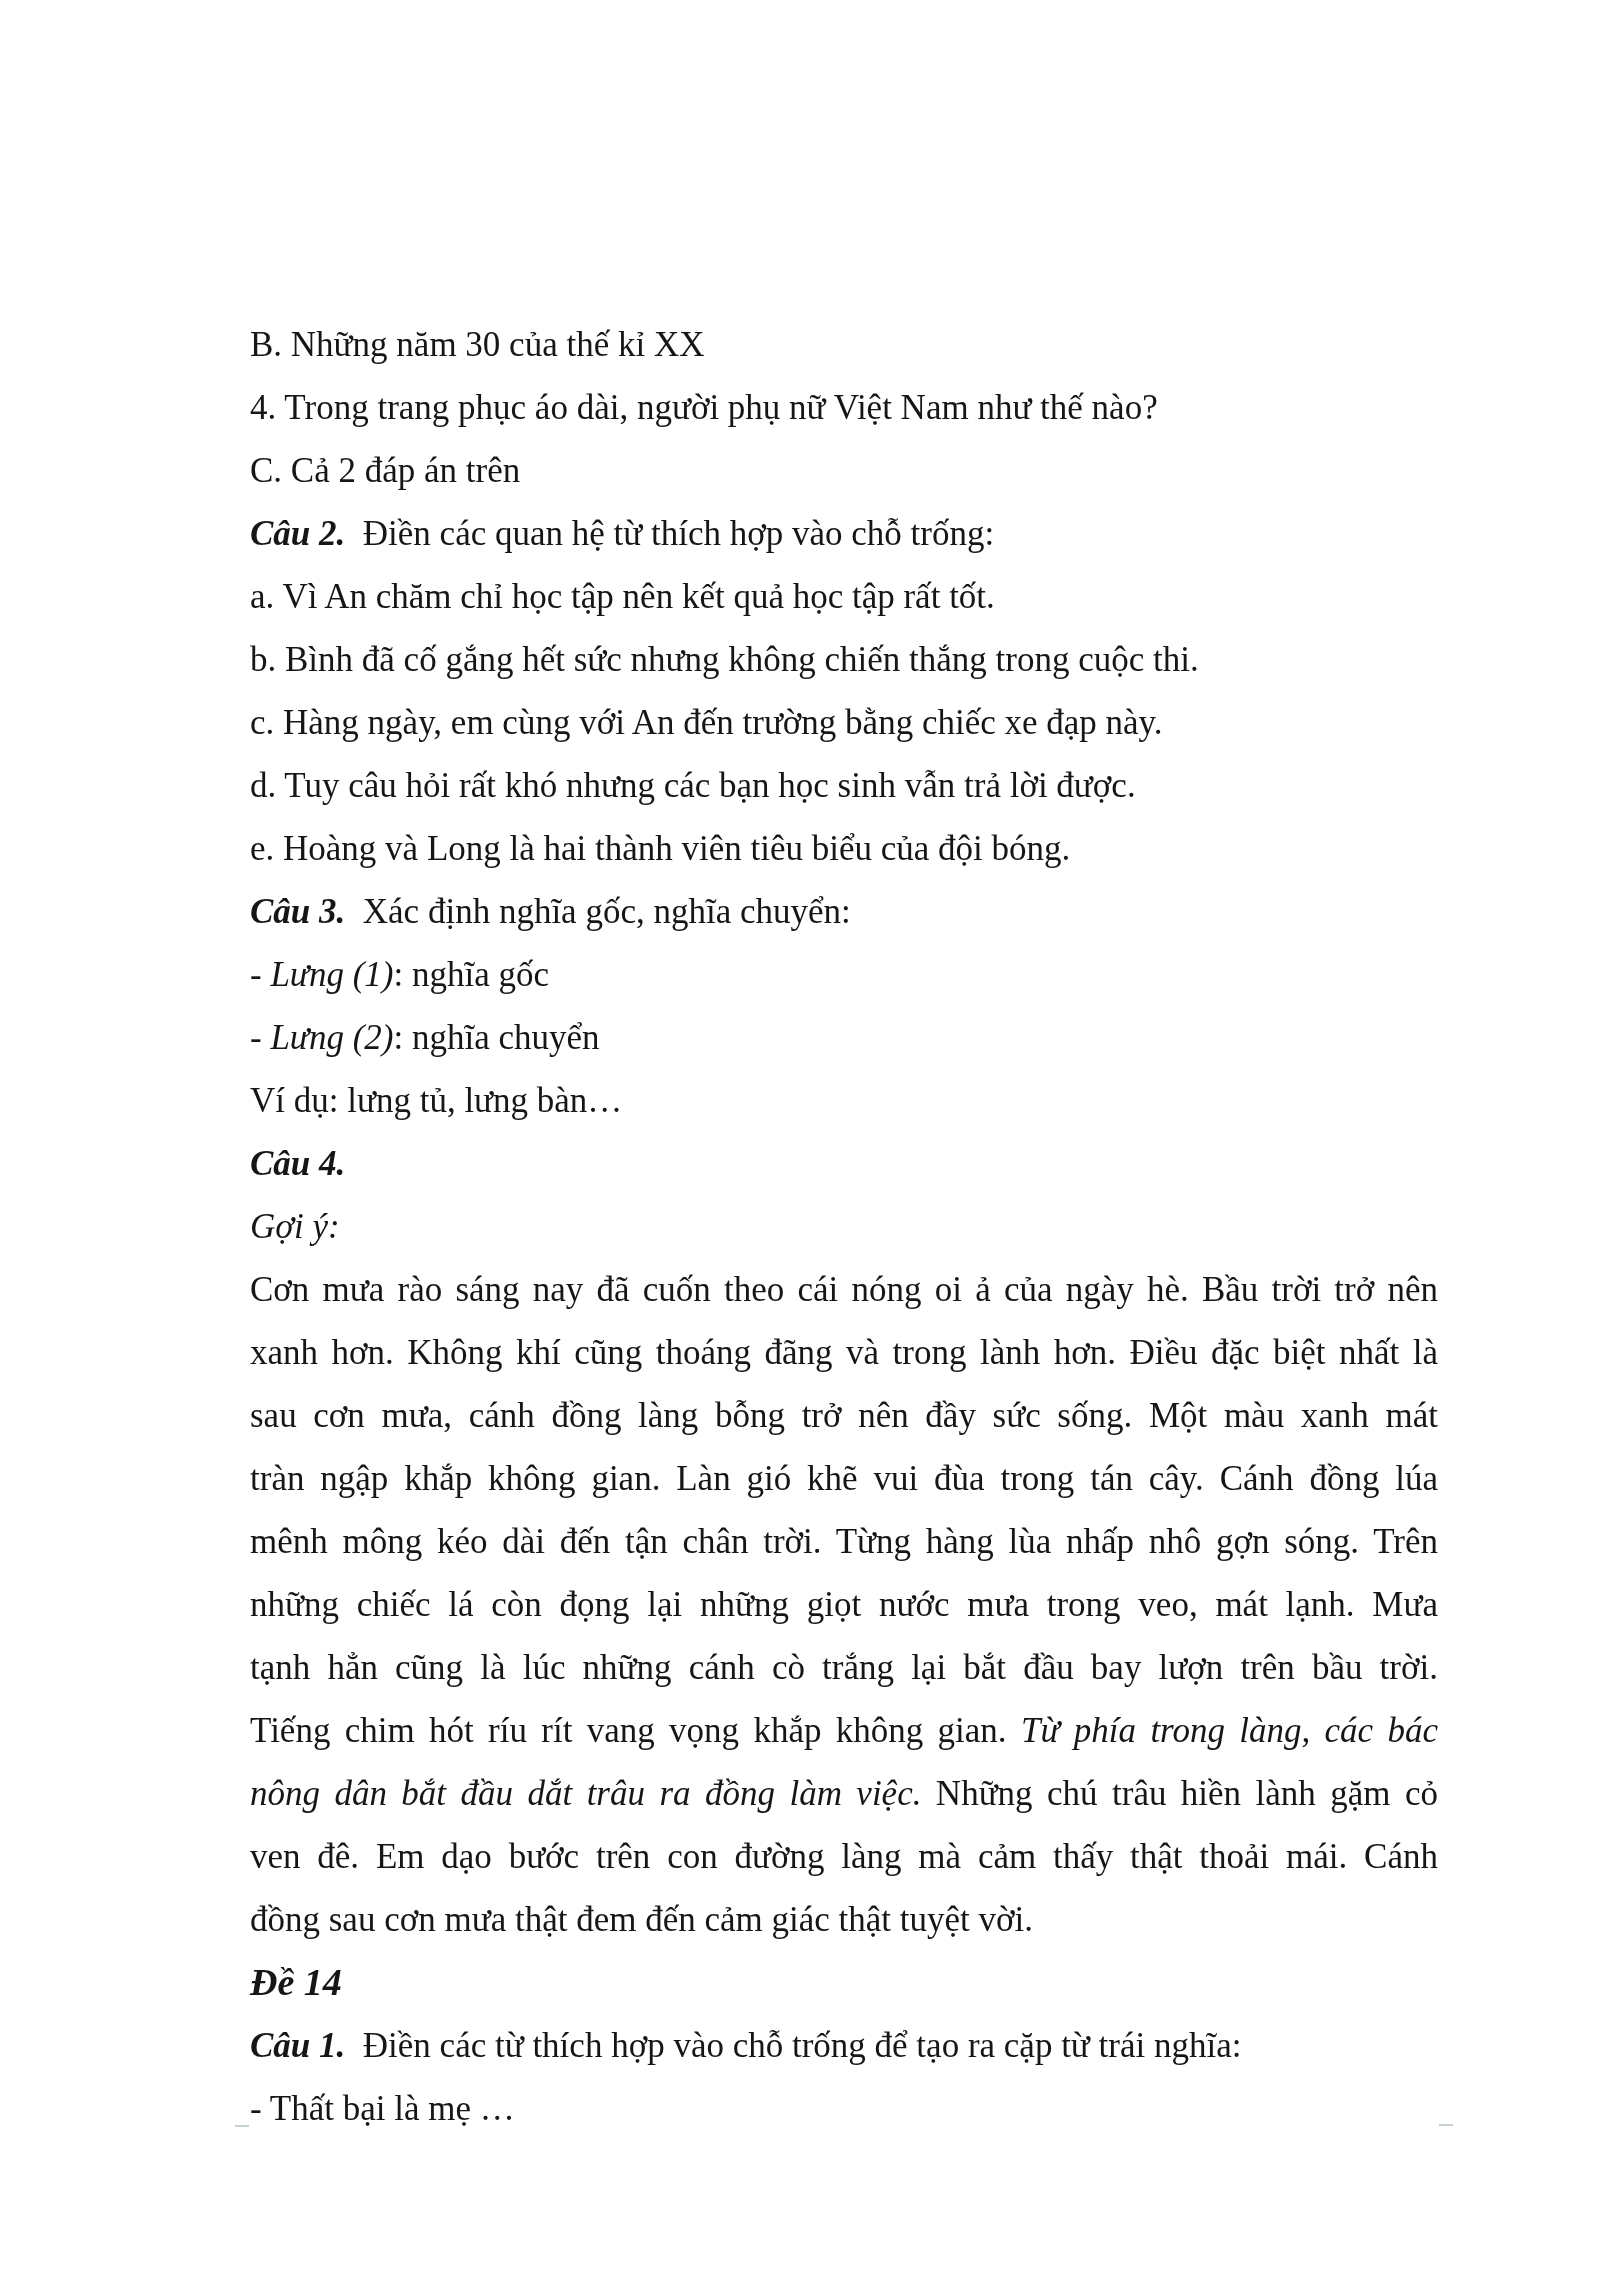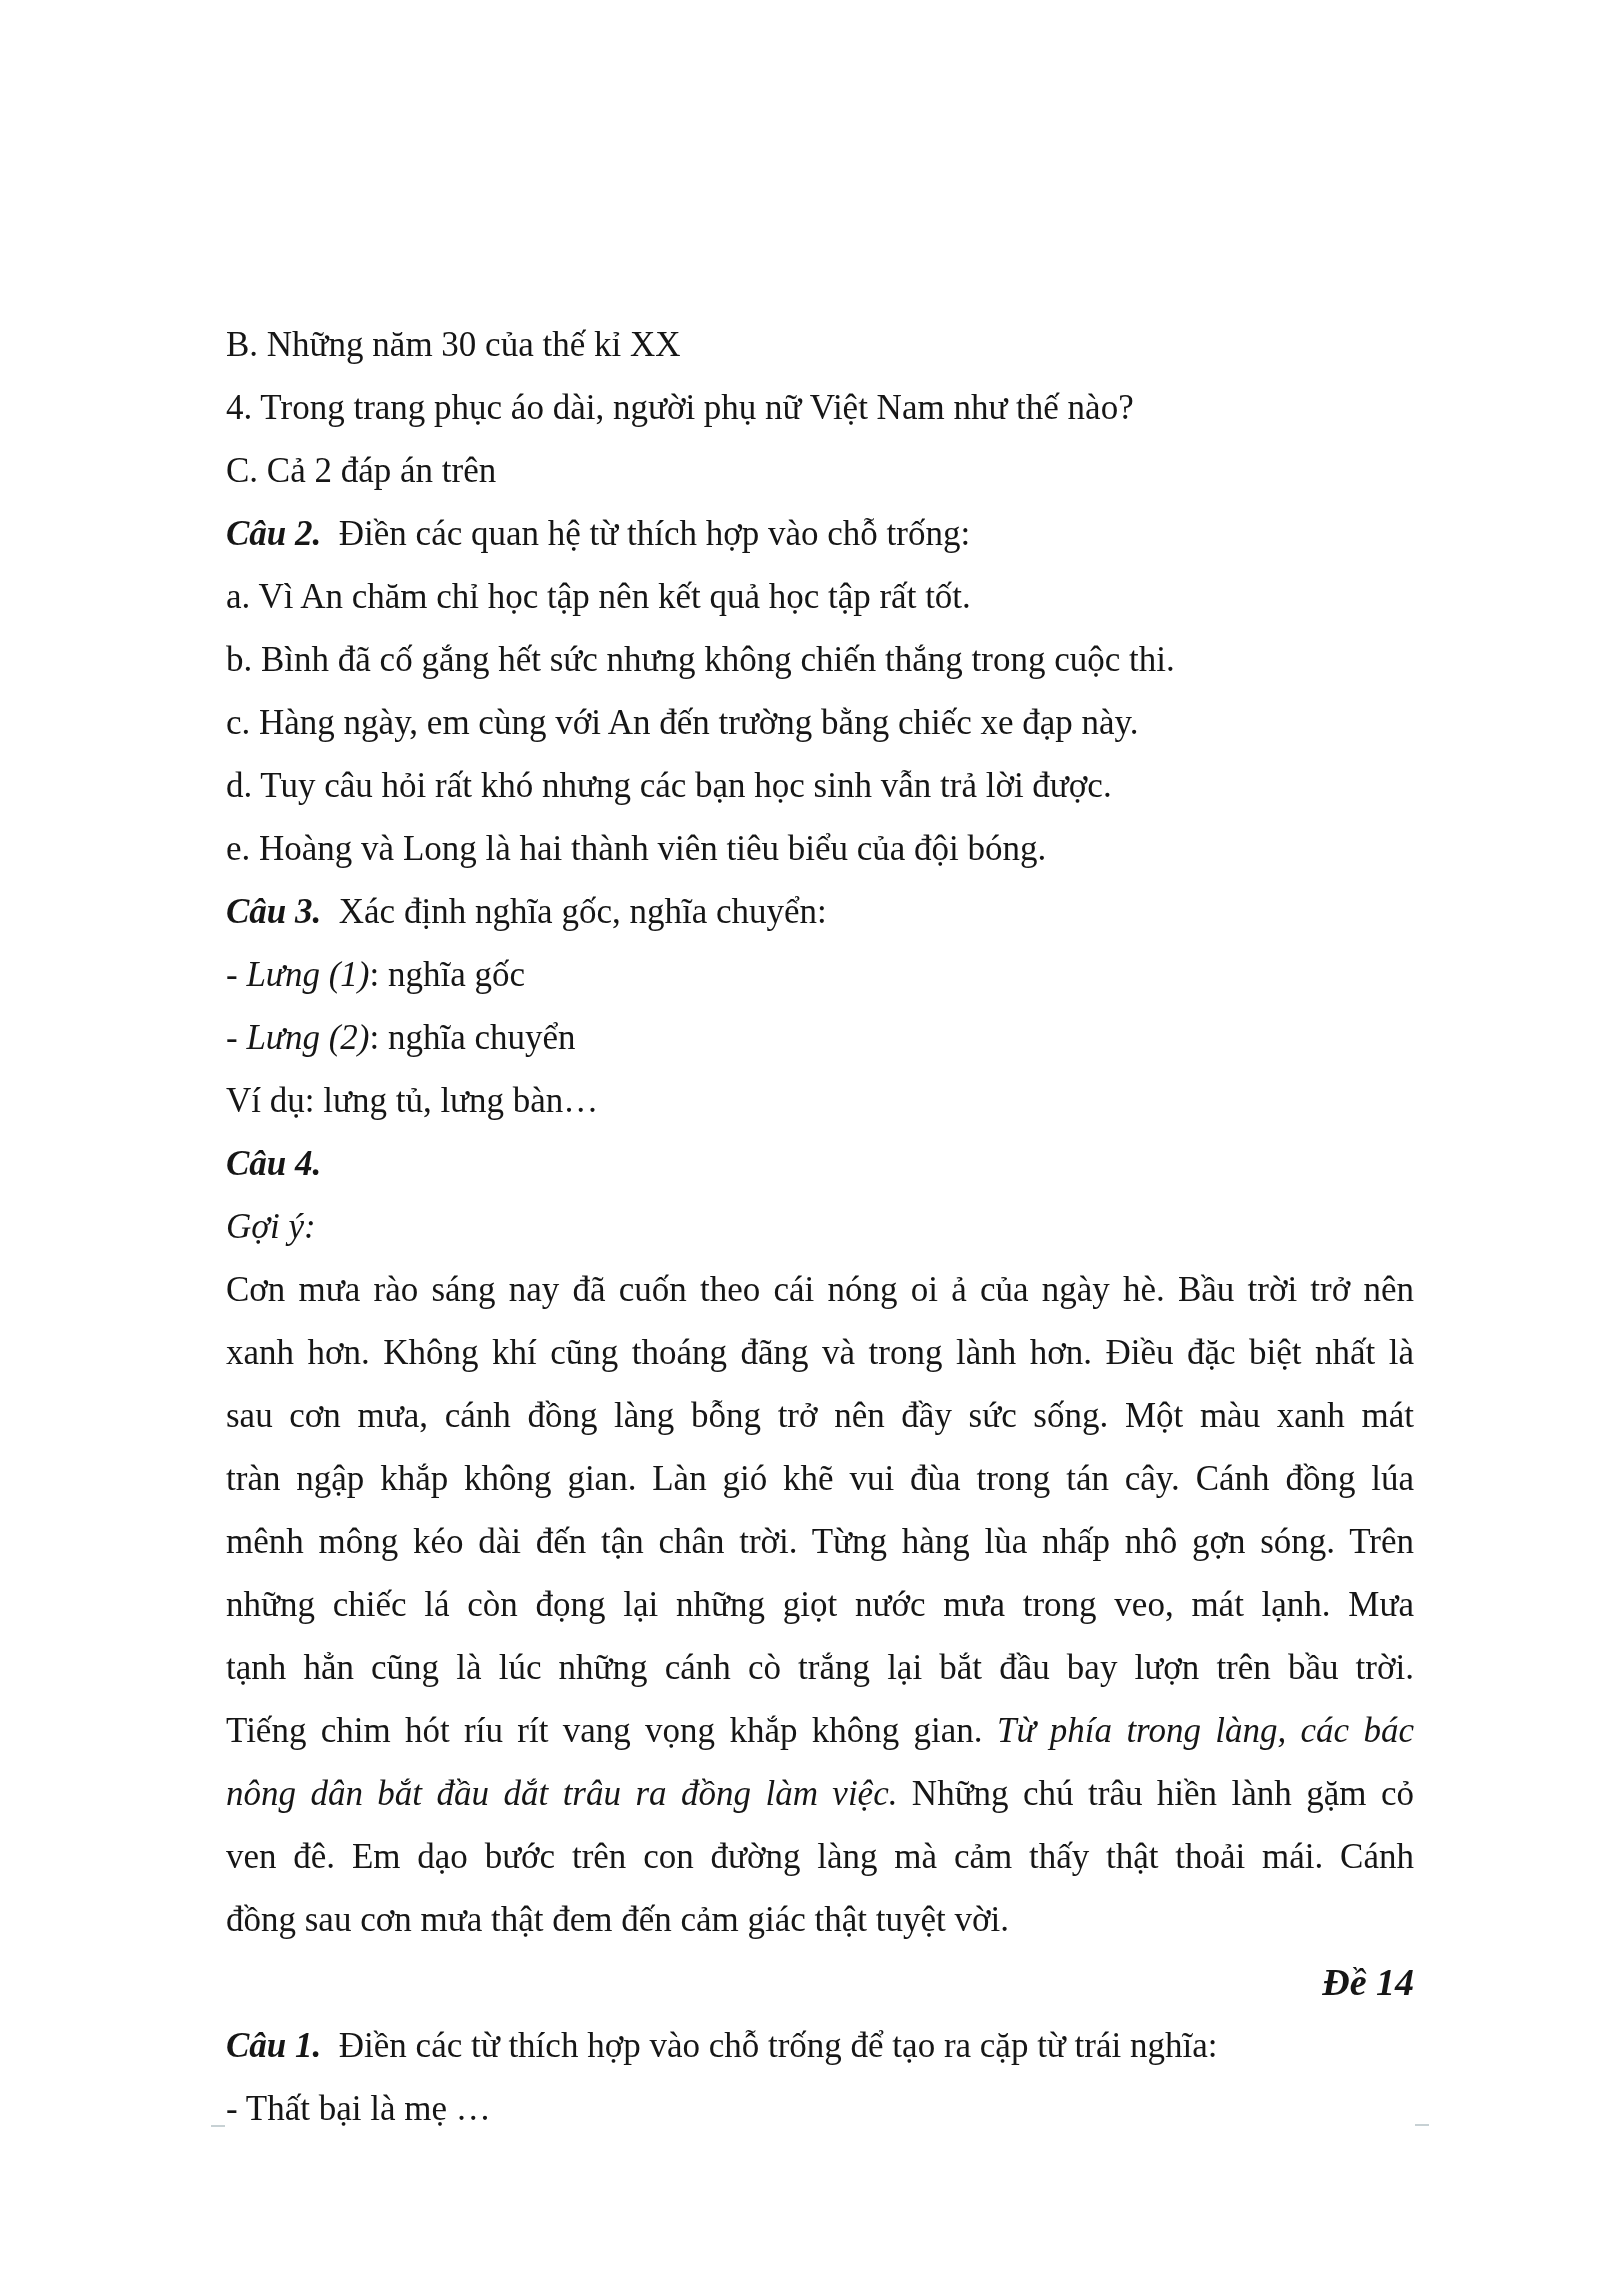--- a/index.html
+++ b/index.html
@@ -10,20 +10,21 @@
   body {
     position: relative;
     width: 1622px;
     height: 2295px;
     overflow: hidden;
   }
   .page {
     position: absolute;
     inset: 0;
     background: #ffffff;
+    margin-left: 24px;
   }
   .content {
     position: absolute;
     left: 226px;
     top: 313px;
     width: 1188px;
     font-family: "Liberation Serif", "DejaVu Serif", serif;
     font-size: 35px;
     line-height: 63px;
     color: #161616;
@@ -31,21 +32,21 @@
   }
   .line {
     height: 63px;
     text-align: left;
   }
   .line.justify {
     text-align: justify;
     text-align-last: justify;
   }
   .line.center {
-    text-align: right;
+    text-align: left;
   }
   .line.title {
     font-size: 38px;
   }
   .seg.b { font-weight: bold; font-style: italic; }
   .seg.i { font-style: italic; }
   .artifact {
     position: absolute;
     height: 2px;
     width: 14.4px;

